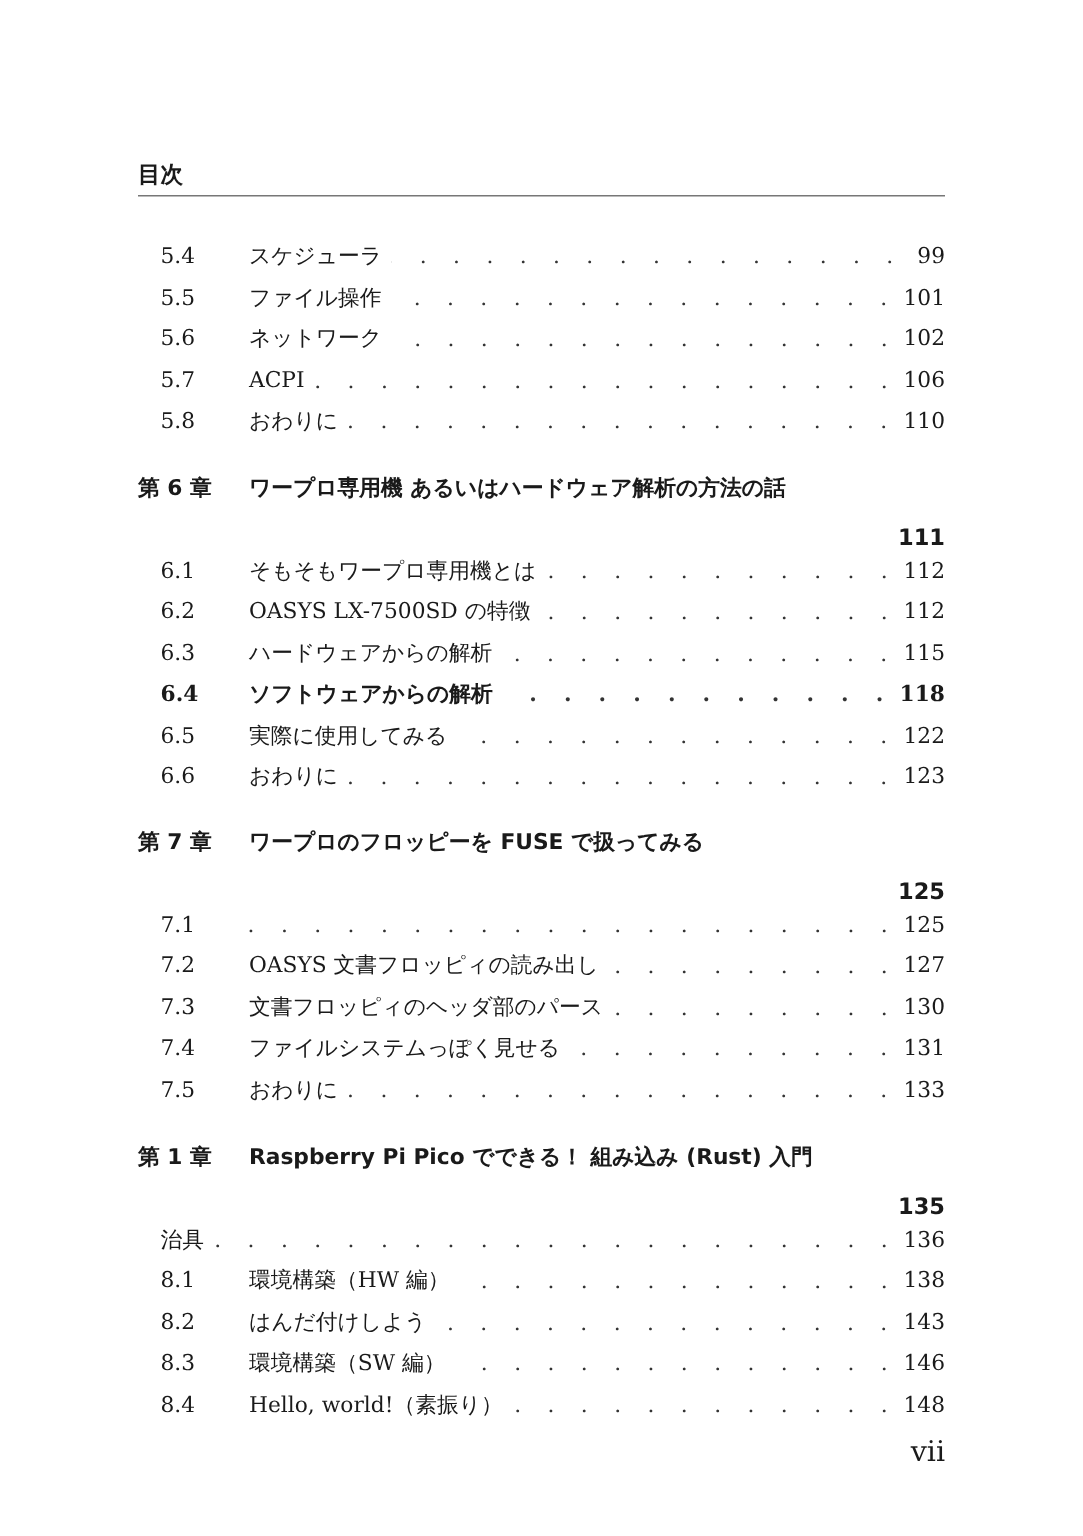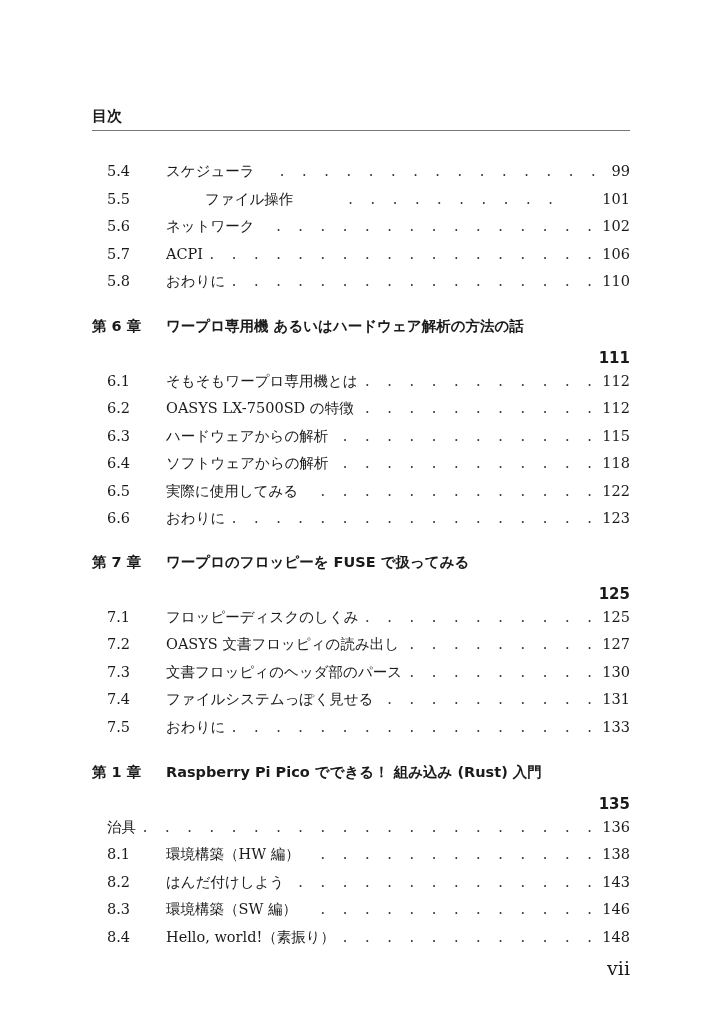--- a/index.html
+++ b/index.html
@@ -122,21 +122,21 @@
 
   <div class="running-header">目次</div>
   <div class="header-rule"></div>
 
   <div class="entry" style="top:160px;">
     <span class="num">5.4</span>
     <span class="title">スケジューラ</span>
     <span class="leader">. . . . . . . . . . . . . . . . . . . . . . . . . . . . . . . . . . . . . . . . . . . . . . . . . . . . . . . .</span>
     <span class="page-no">99</span>
   </div>
-  <div class="entry" style="top:188px;gap:39px;">
+  <div class="entry" style="top:188px;">
     <span class="num">5.5</span>
     <span class="title">ファイル操作</span>
     <span class="leader">. . . . . . . . . . . . . . . . . . . . . . . . . . . . . . . . . . . . . . . . . . . . . . . . . . . . . . . .</span>
     <span class="page-no">101</span>
   </div>
   <div class="entry" style="top:215px;">
     <span class="num">5.6</span>
     <span class="title">ネットワーク</span>
     <span class="leader">. . . . . . . . . . . . . . . . . . . . . . . . . . . . . . . . . . . . . . . . . . . . . . . . . . . . . . . .</span>
     <span class="page-no">102</span>
@@ -173,21 +173,21 @@
     <span class="title">OASYS LX-7500SD の特徴</span>
     <span class="leader">. . . . . . . . . . . . . . . . . . . . . . . . . . . . . . . . . . . . . . . . . . . . . . . . . . . . . . . .</span>
     <span class="page-no">112</span>
   </div>
   <div class="entry" style="top:425px;">
     <span class="num">6.3</span>
     <span class="title">ハードウェアからの解析</span>
     <span class="leader">. . . . . . . . . . . . . . . . . . . . . . . . . . . . . . . . . . . . . . . . . . . . . . . . . . . . . . . .</span>
     <span class="page-no">115</span>
   </div>
-  <div class="entry" style="top:452px;">
+  <div class="entry" style="top:452px;font-weight:bold;">
     <span class="num">6.4</span>
     <span class="title">ソフトウェアからの解析</span>
     <span class="leader">. . . . . . . . . . . . . . . . . . . . . . . . . . . . . . . . . . . . . . . . . . . . . . . . . . . . . . . .</span>
     <span class="page-no">118</span>
   </div>
   <div class="entry" style="top:480px;">
     <span class="num">6.5</span>
     <span class="title">実際に使用してみる</span>
     <span class="leader">. . . . . . . . . . . . . . . . . . . . . . . . . . . . . . . . . . . . . . . . . . . . . . . . . . . . . . . .</span>
     <span class="page-no">122</span>
@@ -202,21 +202,20 @@
   <div class="chapter" style="top:551px;">
     <div class="chap-line">
       <span class="chap-label">第 7 章</span>
       <span class="chap-title">ワープロのフロッピーを FUSE で扱ってみる</span>
     </div>
     <span class="chap-page">125</span>
   </div>
 
   <div class="entry" style="top:606px;">
     <span class="num">7.1</span>
-    <span class="title">フロッピーディスクのしくみ</span>
     <span class="leader">. . . . . . . . . . . . . . . . . . . . . . . . . . . . . . . . . . . . . . . . . . . . . . . . . . . . . . . .</span>
     <span class="page-no">125</span>
   </div>
   <div class="entry" style="top:633px;">
     <span class="num">7.2</span>
     <span class="title">OASYS 文書フロッピィの読み出し</span>
     <span class="leader">. . . . . . . . . . . . . . . . . . . . . . . . . . . . . . . . . . . . . . . . . . . . . . . . . . . . . . . .</span>
     <span class="page-no">127</span>
   </div>
   <div class="entry" style="top:661px;">

